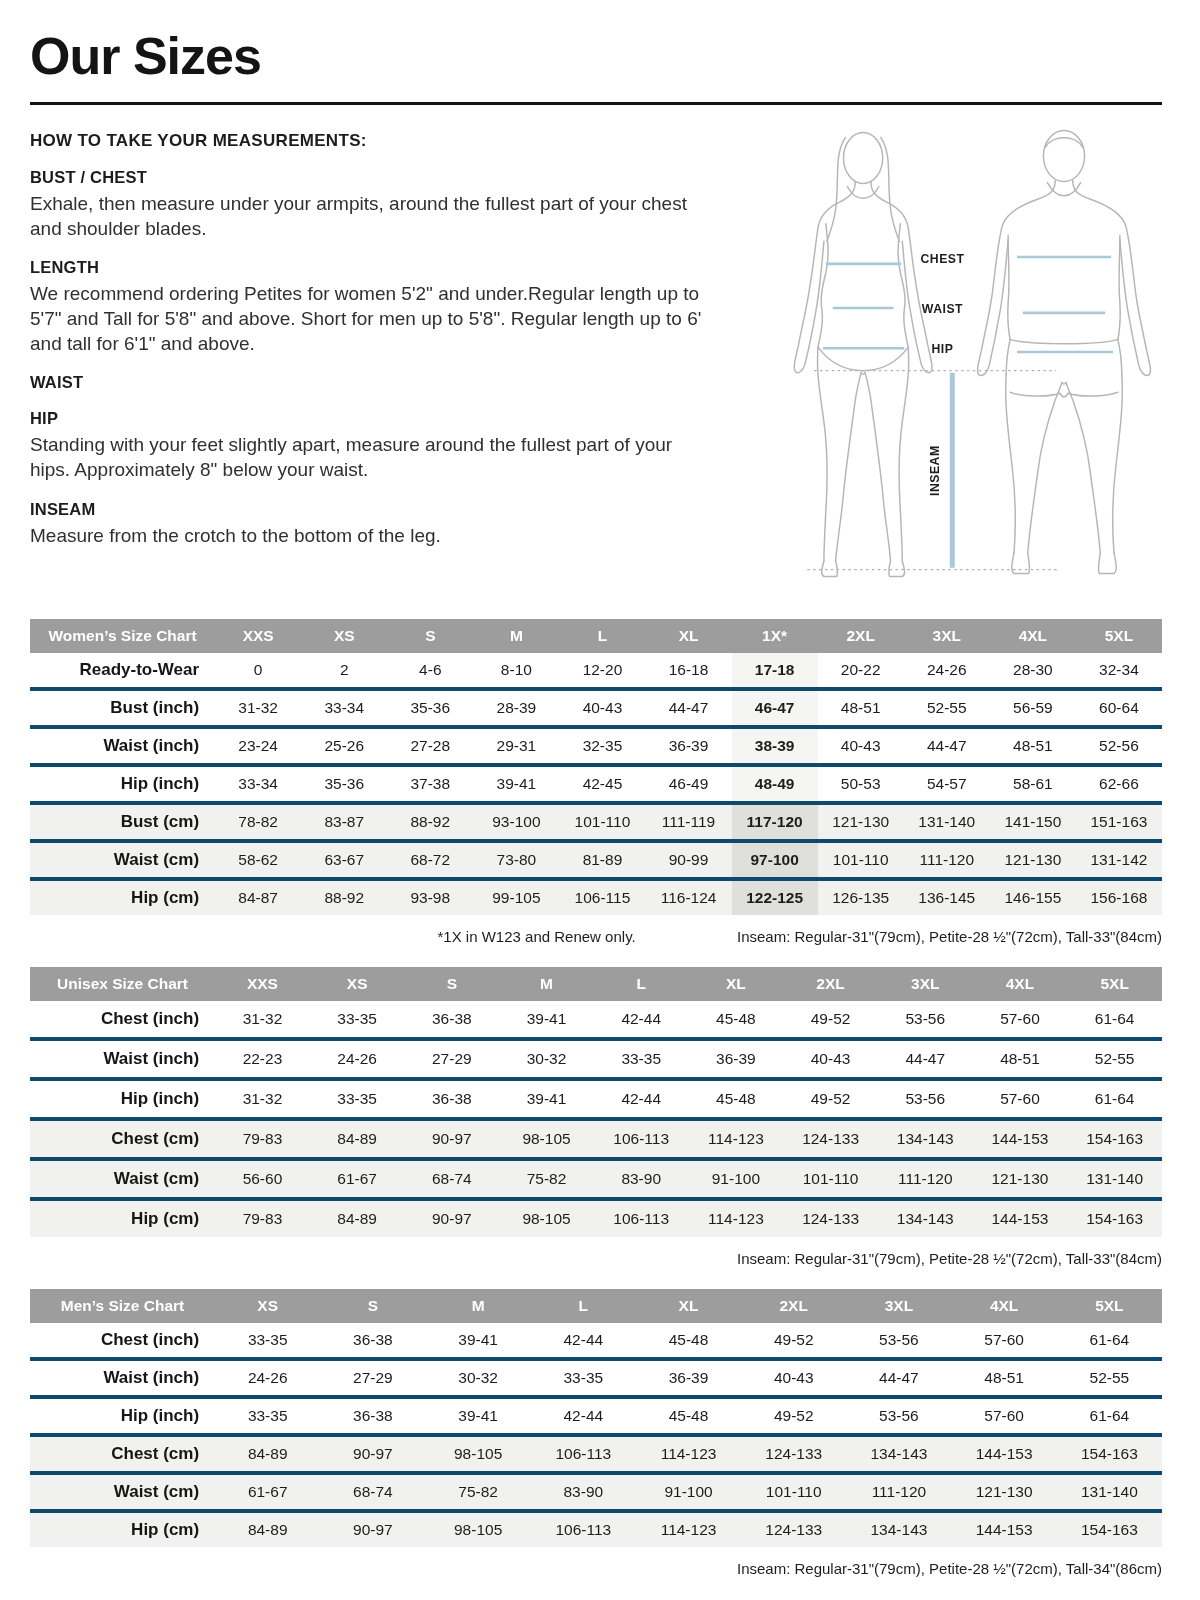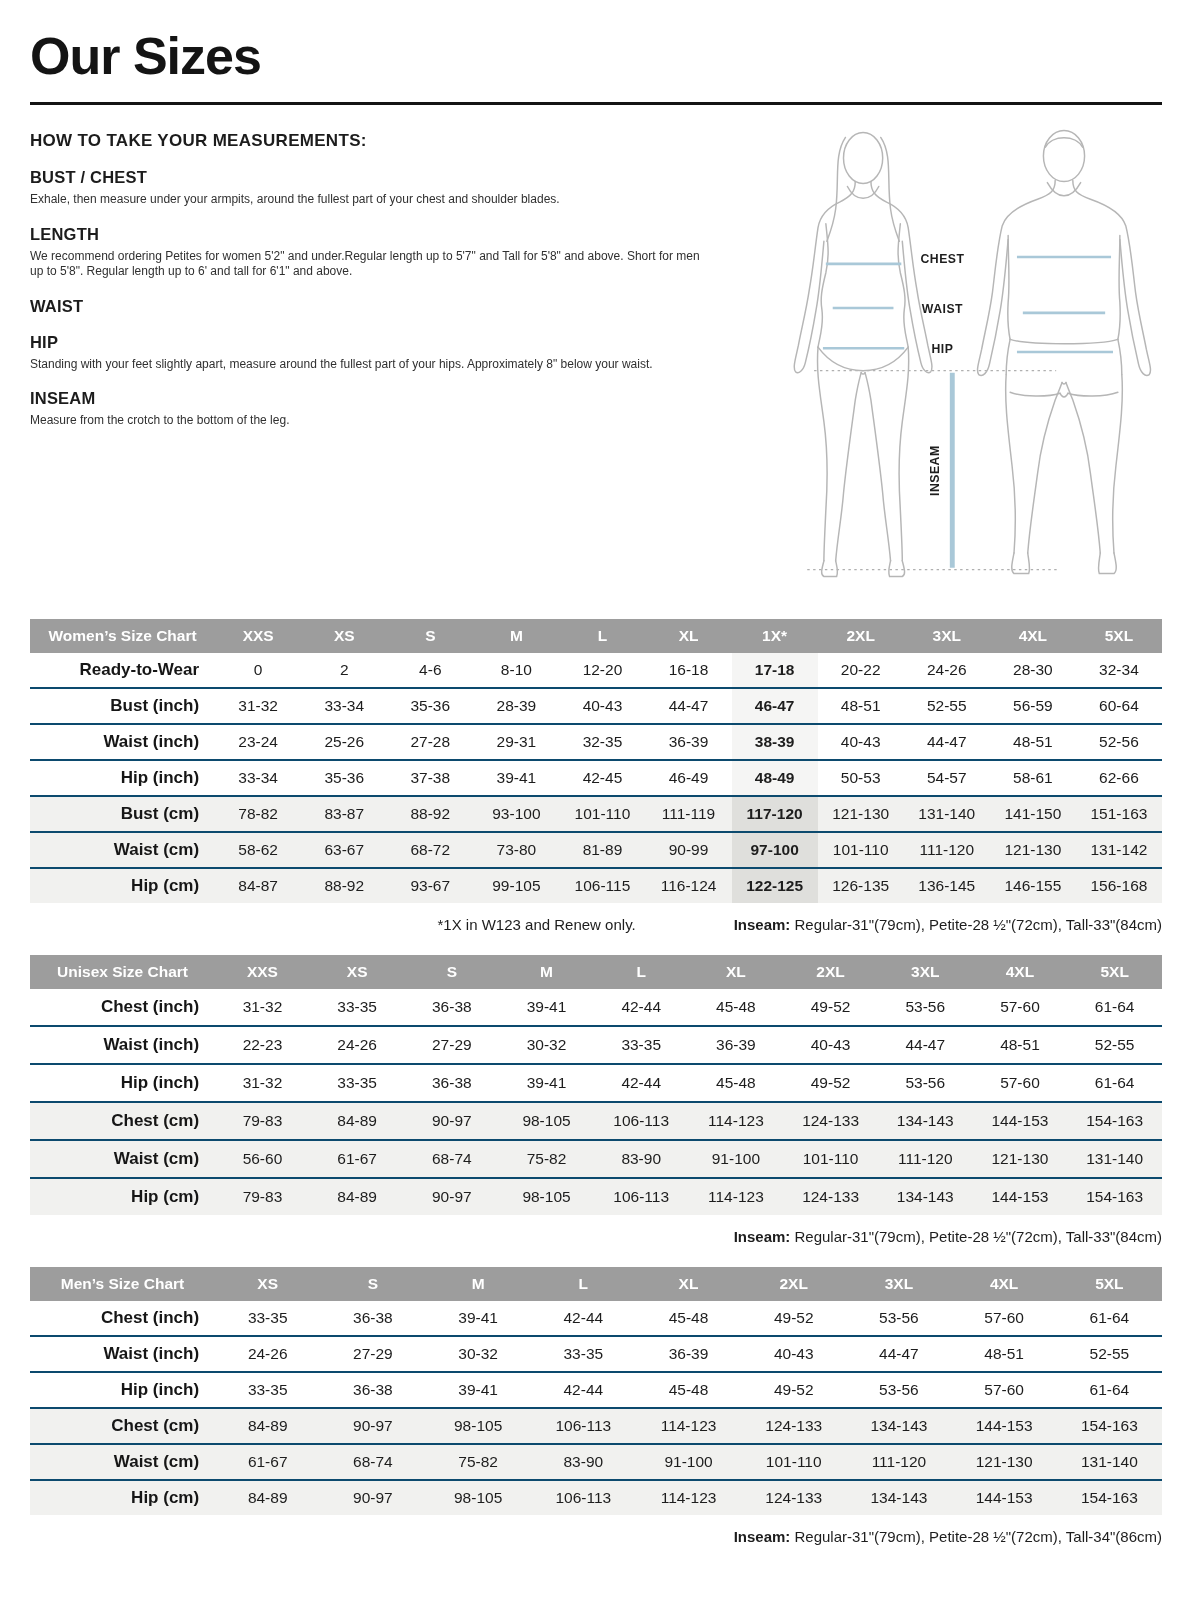--- a/index.html
+++ b/index.html
@@ -9,44 +9,44 @@
   
   h1.page-title{font-size:52px;font-weight:800;letter-spacing:-1px;color:#141414;margin:10px 0 16px 0;}
   .title-rule{border:none;border-top:3px solid #141414;margin:0;}
 
   
   .top{display:flex;margin-top:24px;}
   .howto{width:672px;flex:0 0 672px;}
   .howto-heading{font-size:17px;font-weight:bold;color:#1c1c1c;letter-spacing:.3px;margin:2px 0 6px 0;}
   .m-section{margin-top:17px;}
   .m-section h3{font-size:16.5px;font-weight:bold;color:#1c1c1c;margin:0 0 5px 0;letter-spacing:.2px;}
-  .m-section p{font-size:12px;line-height:1.3;color:#303030;margin:0;}
+  .m-section p{font-size:19px;line-height:1.3;color:#303030;margin:0;}
 
   .figure-wrap{margin-left:auto;margin-top:-6px;}
 
   
   .tables{margin-top:26px;}
   table.size-chart{width:100%;border-collapse:collapse;table-layout:fixed;}
   table.size-chart thead th{background:#9d9d9d;color:#fff;font-size:15.5px;font-weight:bold;padding:8px 2px;text-align:center;}
   table.size-chart thead th.label-col{width:16%;font-size:15.5px;}
-  table.size-chart tbody tr{border-bottom:2px solid #0c4a6e;}
+  table.size-chart tbody tr{border-bottom:4px solid #0c4a6e;}
   table.size-chart tbody tr:last-child{border-bottom:none;}
   table.size-chart tbody tr.shaded{background:#f1f1ef;}
   table.size-chart tbody th.row-label{text-align:right;padding:0 16px 0 2px;font-size:17px;font-weight:bold;color:#161616;}
   table.size-chart tbody td{text-align:center;font-size:15.5px;color:#1d1d1d;padding:9px 2px;}
   table.women tbody td{padding:8px 2px;}
   table.men tbody td{padding:8px 2px;}
   table.size-chart tbody td.hl{background:rgba(70,70,62,.055);font-weight:bold;}
   table.size-chart tbody tr.shaded td.hl{background:rgba(70,70,62,.10);}
 
   .footnote-row{display:flex;align-items:baseline;font-size:15px;color:#1d1d1d;margin:13px 0 6px 0;}
   .footnote-row .fn-left{margin-left:36%;}
   .footnote-row .fn-right{margin-left:auto;}
   .footnote-right{text-align:right;font-size:15px;color:#1d1d1d;margin:13px 0 6px 0;}
-  .fn-label{font-weight:bold;text-align:right;}
+  .fn-label{font-weight:normal;text-align:right;}
   .tbl-block{margin-top:22px;}
 
   
   svg .diagram-label{font-family:"Liberation Sans",sans-serif;font-size:12.5px;font-weight:bold;fill:#1e1e1e;letter-spacing:.5px;}
 </style>
 </head>
 <body>
 
 <div class="page">
 
@@ -246,21 +246,21 @@
               <td class="hl">97-100</td>
               <td>101-110</td>
               <td>111-120</td>
               <td>121-130</td>
               <td>131-142</td>
             </tr>
             <tr class="shaded">
               <th class="row-label">Hip (cm)</th>
               <td>84-87</td>
               <td>88-92</td>
-              <td>93-67</td>
+              <td>93-98</td>
               <td>99-105</td>
               <td>106-115</td>
               <td>116-124</td>
               <td class="hl">122-125</td>
               <td>126-135</td>
               <td>136-145</td>
               <td>146-155</td>
               <td>156-168</td>
             </tr>
           </tbody>

